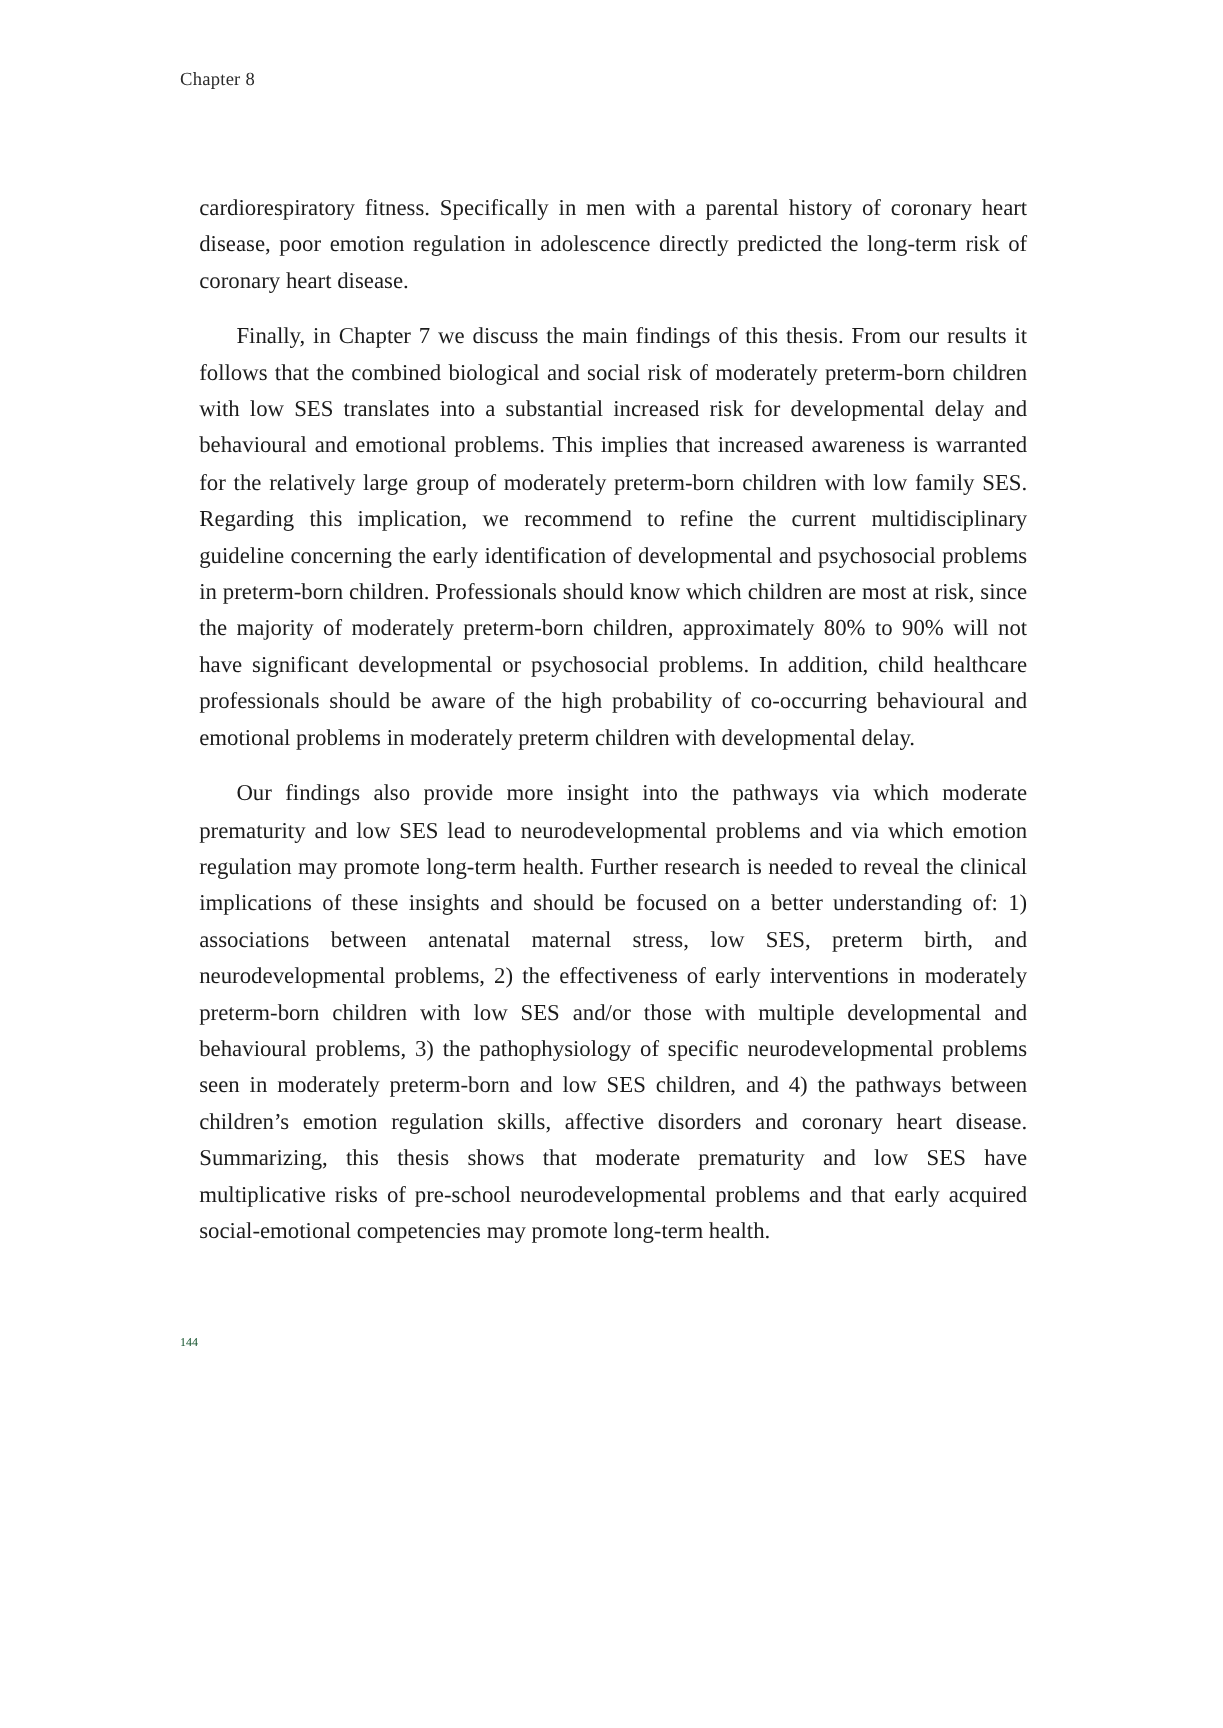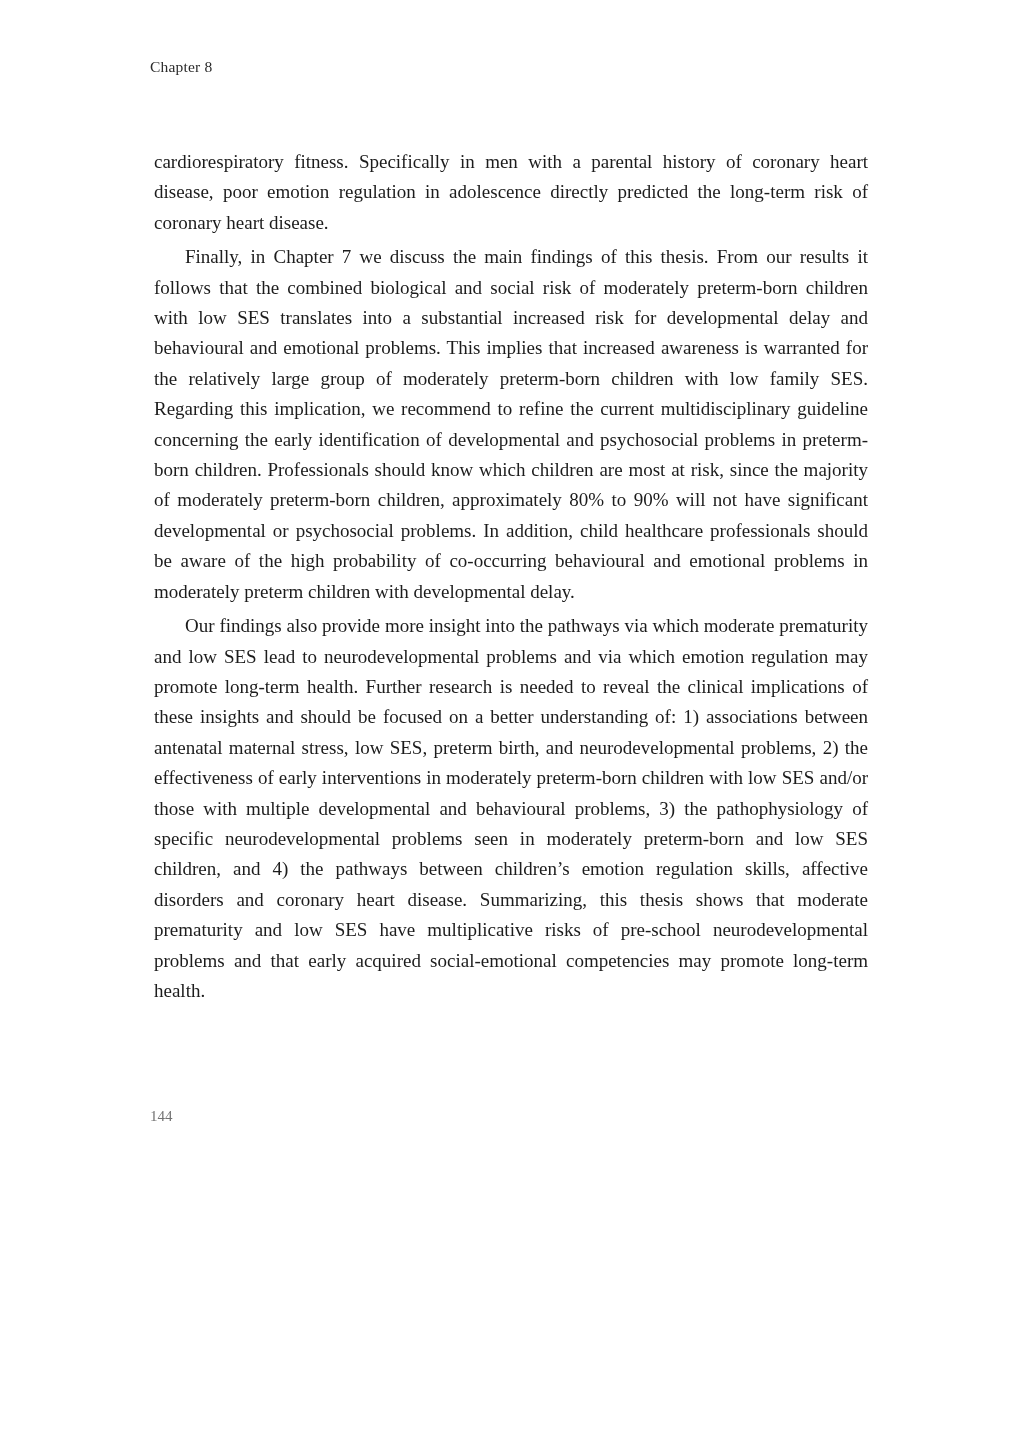--- a/index.html
+++ b/index.html
@@ -28,33 +28,33 @@
   .body-text {
     position: absolute;
     top: 143px;
     left: 150px;
     width: 722px;
     font-size: 19px;
     line-height: 30.4px;
     text-align: justify;
   }
   .body-text p {
-    margin: 4px;
+    margin: 16px;
     padding: 0;
   }
   .body-text p.indented {
     text-indent: 31px;
     font-family: Liberation Serif, serif;
   }
   .page-number {
     position: absolute;
     left: 150px;
     bottom: 70px;
-    font-size: 15px;
-    color: #737373;
+    font-size: 10px;
+    color: #14532d;
   }
 </style>
 </head>
 <body>
 
 <div class="page">
 
   <div class="running-header">Chapter 8</div>
 
   <div class="body-text">

